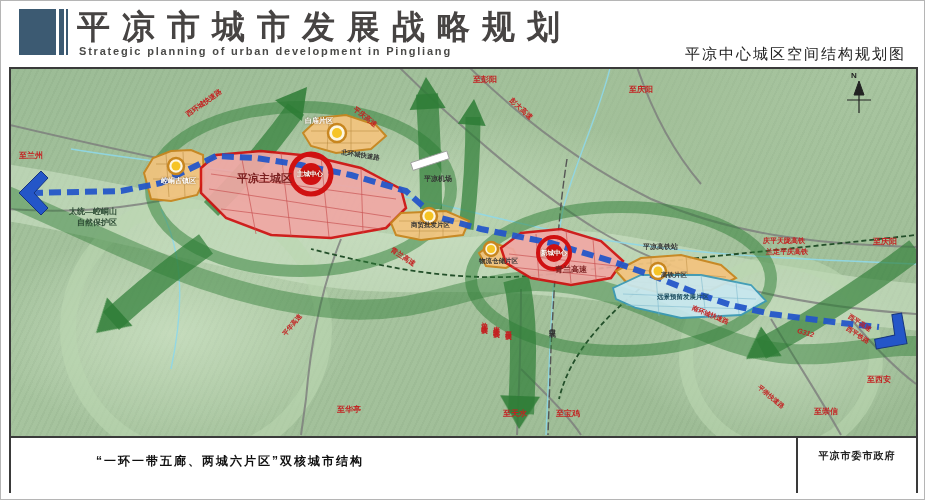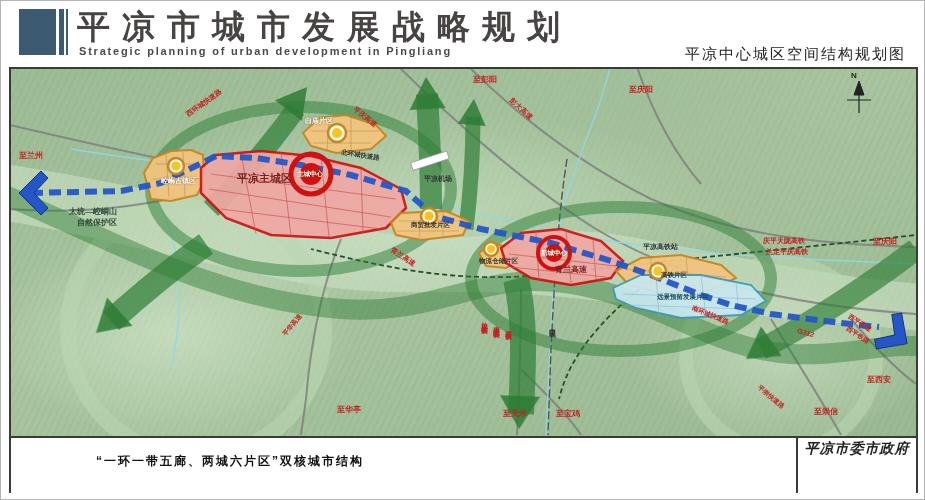--- a/index.html
+++ b/index.html
@@ -35,22 +35,22 @@
   .dred{color:#7a1f1f;}
   .white{color:#fff;text-shadow:0 0 2px rgba(90,50,0,.8);}
   .teal{color:#1f4e5f;}
   .green{color:#2b4a33;}
   .vert{writing-mode:vertical-rl;letter-spacing:1px;}
   .s65{font-size:6.5px;} .s7{font-size:7px;} .s8{font-size:8px;} .s9{font-size:11px;}
   
   .band{position:absolute;left:0;top:367px;width:905px;height:55px;background:#fff;border-top:2px solid #3a3a3a;}
   .caption{position:absolute;left:85px;top:15px;font-size:12px;font-weight:bold;color:#101010;letter-spacing:2px;}
   .pagebox{position:absolute;right:0;top:0;width:120px;height:55px;border-left:2px solid #3a3a3a;box-sizing:border-box;}
-  .org{display:block;text-align:center;font-size:14px;font-weight:bold;color:#222;
-       font-family:"Liberation Serif",serif;padding-top:2px;letter-spacing:1px;font-style:italic;}
+  .org{display:block;text-align:center;font-size:10px;font-weight:bold;color:#222;
+       font-family:"Liberation Serif",serif;padding-top:11px;letter-spacing:1px;}
   .pagenum{position:absolute;left:3px;right:3px;top:17px;bottom:3px;background:#b5b8ba;border:1px solid #666;
            display:flex;align-items:center;justify-content:center;
            font-family:"Liberation Serif",serif;font-size:26px;font-weight:bold;color:#3f6f96;}
 </style>
 </head>
 <body>
 
 <div class="page">
 
   <div class="hdr">

